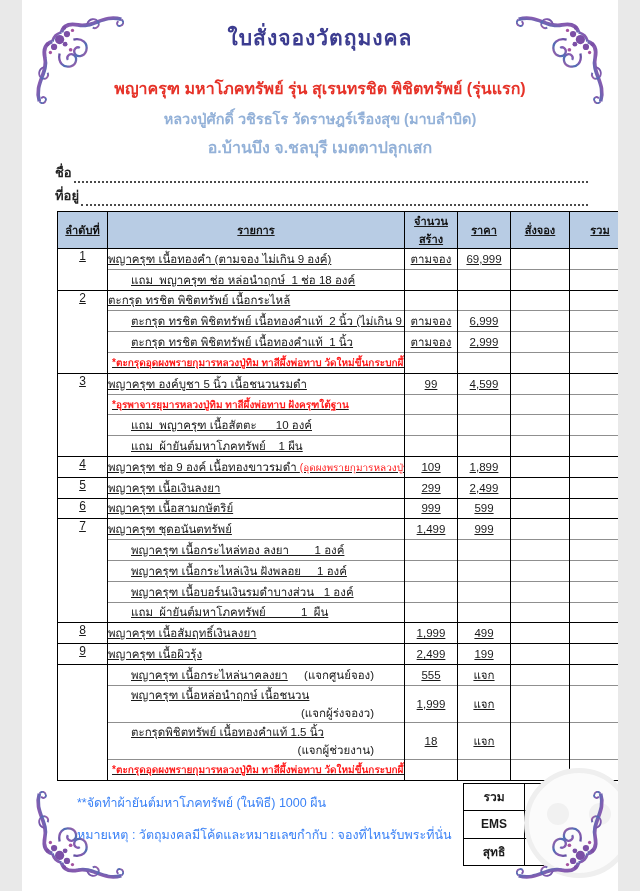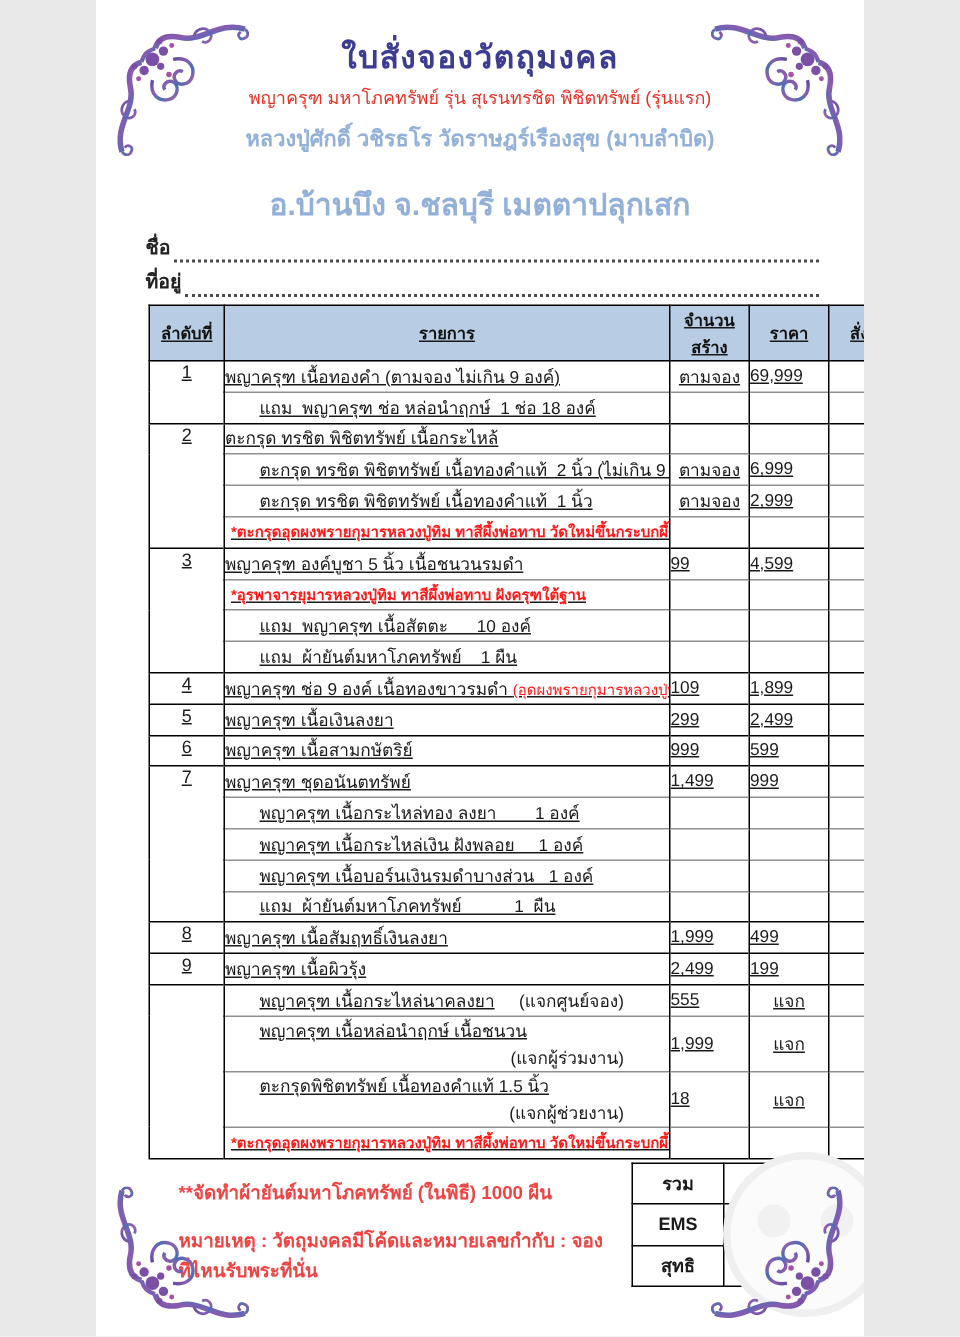--- a/index.html
+++ b/index.html
@@ -1,17 +1,17 @@
 <!DOCTYPE html>
 <html><head>
 <meta charset="utf-8">
 <style>
   html,body { margin:0; padding:0; background:#e9e9e9; }
   .page {
-    position:relative; width:512px; height:891px; margin:0 auto;
+    position:relative; width:596px; height:891px; margin:0 auto;
     background:#ffffff; overflow:hidden;
     font-family:"Liberation Sans", sans-serif; color:#1a1a1a;
   }
 
   
   .corner { position:absolute; width:92px; height:92px; }
   .corner.tl { top:12px; left:10px; }
   .corner.tr { top:12px; right:10px; transform:scaleX(-1); }
   .corner.bl { bottom:8px; left:10px; transform:scaleY(-1); }
   .corner.br { bottom:8px; right:10px; transform:scale(-1,-1); }
@@ -19,23 +19,23 @@
   
   .watermark { position:absolute; top:768px; right:-16px; width:100px; height:100px;
     border-radius:50%; background:#fbfbfb; border:5px solid #efefef; }
   .watermark .eye { position:absolute; width:22px; height:22px; border-radius:50%;
     background:#f1f1f1; top:30px; }
   .watermark .eye.l { left:18px; } .watermark .eye.r { right:18px; }
 
   
   .hdr { text-align:center; position:relative; z-index:2; }
   .t1 { padding-top:21px; font-size:21px; font-weight:bold; color:#3c3c90; letter-spacing:1px; }
-  .t2 { margin-top:1px; font-size:12px; font-weight:normal; color:#e63228; }
+  .t2 { margin-top:22px; font-size:16px; font-weight:bold; color:#e63228; }
   .t3 { margin-top:6px; font-size:14.5px; font-weight:bold; color:#93b1d8; }
-  .t4 { margin-top:17px; font-size:20px; font-weight:bold; color:#93b1d8; }
+  .t4 { margin-top:5px; font-size:16px; font-weight:bold; color:#93b1d8; }
   .t5 { margin-top:7px; font-size:13px;  font-weight:bold; color:#9e4a3e; }
 
   
   .field-line { display:flex; align-items:flex-end; margin:0 30px 0 33px; height:23px;
     font-size:13px; font-weight:bold; color:#222; }
   .field-line:first-of-type { margin-top:11px; }
   .dots { flex:1; border-bottom:2px dotted #4a4a4a; height:16px; margin-left:2px; }
 
   
   table.order { border-collapse:collapse; table-layout:fixed; width:573px;
@@ -47,26 +47,26 @@
     height:19.8px; padding:0 0; overflow:hidden; }
   tr.gstart td { border-top:1.4px solid #000; }
   tr.inner  td { border-top:1px solid #8f8f8f; }
   td.no   { text-align:center; vertical-align:top; padding-top:2px; font-size:12px; }
   td.desc { padding-left:5px; white-space:pre; }
   td.desc .d { white-space:pre;text-align:center; }
   td.desc.ind { padding-left:23px; }
   td.desc .note { float:right; margin-right:30px; white-space:pre; }
   td.desc .inline-red { color:#ff1a1a; font-size:10px; }
   tr.redrow td.desc { color:#ff1a1a; font-weight:bold; font-size:10px; padding-left:4px; }
-  td.num  { text-align:left; padding-right:9px; }
+  td.num  { text-align:center; padding-right:9px; }
   td.ctr  { text-align:center; }
 
   
   .foot { display:flex; margin:2px 30px 0 35px; align-items:flex-start; }
-  .notes { flex:1; padding-left:20px; padding-top:10px; font-size:12.5px; font-weight:bold; color:#ef4444; }
+  .notes { flex:1; padding-left:20px; padding-top:10px; font-size:12.5px; font-weight:normal; color:#3b82f6; }
   .notes .n2 { margin-top:12px; }
   table.sum { border-collapse:collapse; font-size:12px; font-weight:bold; }
   table.sum td { border:1.2px solid #000; height:24.5px; text-align:center; }
   table.sum td.lab { width:58px; }
   table.sum td.val { width:60px; }
 </style>
 </head>
 <body>
 
 <div class="page">
@@ -385,21 +385,21 @@
 
       <tr class="gstart">
         <td class="no" rowspan="4"></td>
         <td class="desc ind"><span class="d">พญาครุฑ เนื้อกระไหล่นาคลงยา</span><span class="note">(แจกศูนย์จอง)</span></td>
         <td class="num">555</td>
         <td class="ctr">แจก</td>
         <td></td>
         <td></td>
       </tr>
       <tr class="inner">
-        <td class="desc ind"><span class="d">พญาครุฑ เนื้อหล่อนำฤกษ์ เนื้อชนวน</span><span class="note">(แจกผู้ร่วมงาน)</span></td>
+        <td class="desc ind"><span class="d">พญาครุฑ เนื้อหล่อนำฤกษ์ เนื้อชนวน</span><span class="note">(แจกผู้ร่งจองว)</span></td>
         <td class="num">1,999</td>
         <td class="ctr">แจก</td>
         <td></td>
         <td></td>
       </tr>
       <tr class="inner">
         <td class="desc ind"><span class="d">ตะกรุดพิชิตทรัพย์ เนื้อทองคำแท้ 1.5 นิ้ว</span><span class="note">(แจกผู้ช่วยงาน)</span></td>
         <td class="num">18</td>
         <td class="ctr">แจก</td>
         <td></td>

